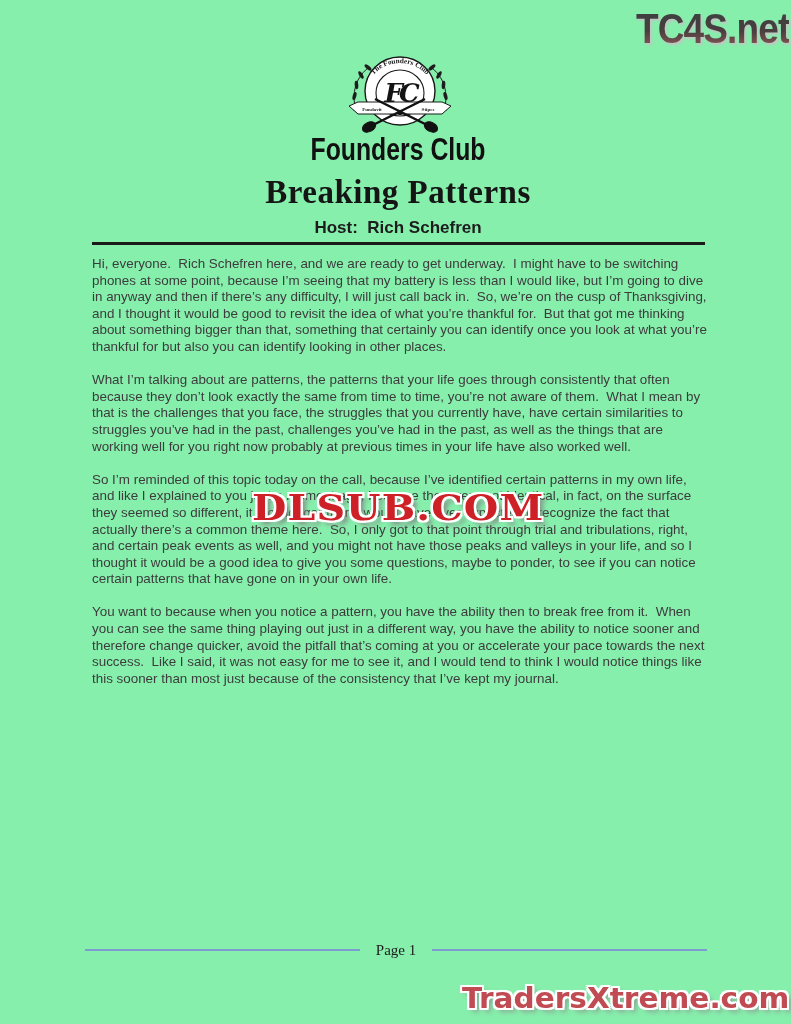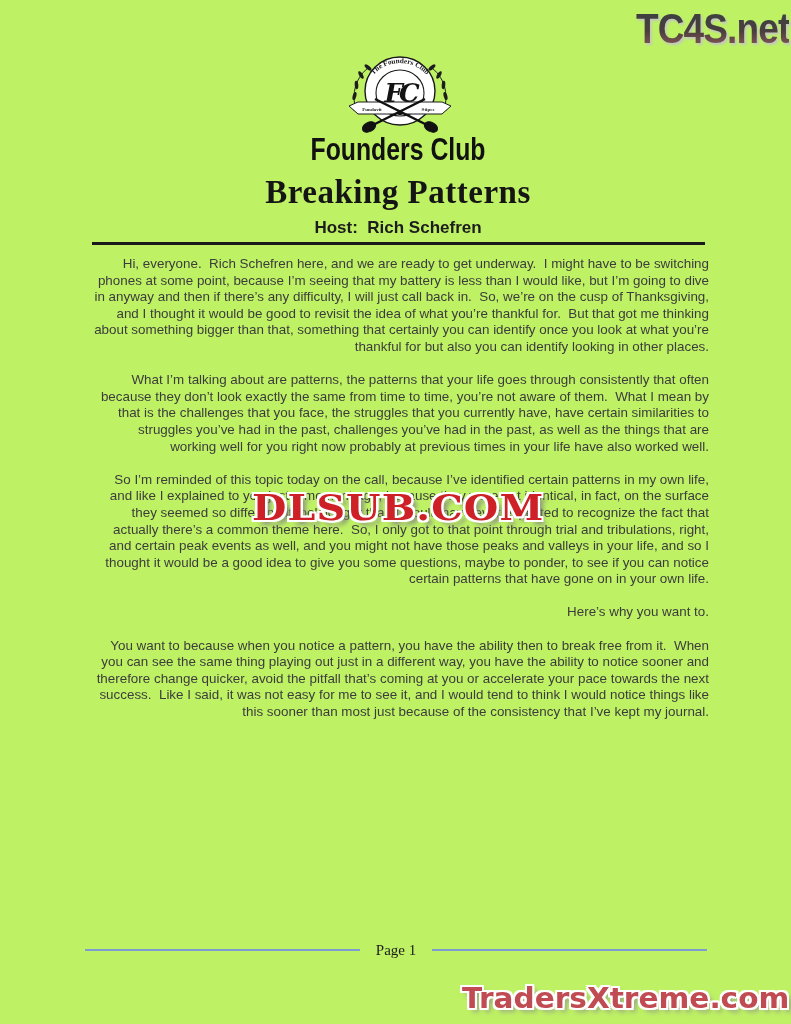--- a/index.html
+++ b/index.html
@@ -1,17 +1,17 @@
 <!DOCTYPE html>
 <html><head>
 <meta charset="utf-8">
 <style>
   html,body{margin:0;padding:0;background:#fff;}
   .page{
-    position:relative;width:791px;height:1024px;background:#bef264;
+    position:relative;width:791px;height:1024px;background:#86efac;
     overflow:hidden;font-family:"Liberation Sans",sans-serif;
   }
 
   
   .tc4s{
     position:absolute;top:4px;right:2px;
     font-family:"Liberation Sans",sans-serif;font-weight:700;font-size:43px;
     letter-spacing:-1px;transform:scaleX(.86);transform-origin:right top;
     background:linear-gradient(180deg,#404040 28%,#4a3e3e 55%,#7c5252 82%,#8f6868 100%);
     -webkit-background-clip:text;background-clip:text;color:transparent;
@@ -40,21 +40,21 @@
   }
   .rule{
     position:absolute;left:92px;top:242px;width:613px;height:3px;background:#1a1a1a;
   }
 
   
   .content{
     position:absolute;left:92px;top:256px;width:617px;
     font-size:13.4px;line-height:16.6px;color:#3c3c3c;
   }
-  .content p{margin:0 0 16.6px 0;white-space:pre-wrap;text-align:right;}
+  .content p{margin:0 0 16.6px 0;white-space:pre-wrap;}
 
   
   .dlsub{
     position:absolute;left:252px;top:487px;width:286px;text-align:left;
     font-family:"DejaVu Serif",serif;font-weight:700;font-size:36px;line-height:40px;
     letter-spacing:1px;color:#ce2127;transform:scaleX(1.1);transform-origin:left center;
     white-space:nowrap;
     text-shadow:
       -2px -2px 0 #fff, 2px -2px 0 #fff, -2px 2px 0 #fff, 2px 2px 0 #fff,
       0 -2px 0 #fff, 0 2px 0 #fff, -2px 0 0 #fff, 2px 0 0 #fff,
@@ -137,21 +137,20 @@
 
   <div class="club-name">Founders Club</div>
   <div class="doc-title">Breaking Patterns</div>
   <div class="host-line">Host:  Rich Schefren</div>
   <div class="rule"></div>
 
   <div class="content">
     <p>Hi, everyone.  Rich Schefren here, and we are ready to get underway.  I might have to be switching phones at some point, because I’m seeing that my battery is less than I would like, but I’m going to dive in anyway and then if there’s any difficulty, I will just call back in.  So, we’re on the cusp of Thanksgiving, and I thought it would be good to revisit the idea of what you’re thankful for.  But that got me thinking about something bigger than that, something that certainly you can identify once you look at what you’re thankful for but also you can identify looking in other places.</p>
     <p>What I’m talking about are patterns, the patterns that your life goes through consistently that often because they don’t look exactly the same from time to time, you’re not aware of them.  What I mean by that is the challenges that you face, the struggles that you currently have, have certain similarities to struggles you’ve had in the past, challenges you’ve had in the past, as well as the things that are working well for you right now probably at previous times in your life have also worked well.</p>
     <p>So I’m reminded of this topic today on the call, because I’ve identified certain patterns in my own life, and like I explained to you just a moment ago, because they were not identical, in fact, on the surface they seemed so different, it took longer than I would have ever expected to recognize the fact that actually there’s a common theme here.  So, I only got to that point through trial and tribulations, right, and certain peak events as well, and you might not have those peaks and valleys in your life, and so I thought it would be a good idea to give you some questions, maybe to ponder, to see if you can notice certain patterns that have gone on in your own life.</p>
-    <p>Here’s why you want to.</p>
     <p>You want to because when you notice a pattern, you have the ability then to break free from it.  When you can see the same thing playing out just in a different way, you have the ability to notice sooner and therefore change quicker, avoid the pitfall that’s coming at you or accelerate your pace towards the next success.  Like I said, it was not easy for me to see it, and I would tend to think I would notice things like this sooner than most just because of the consistency that I’ve kept my journal.</p>
   </div>
 
   <div class="dlsub">DLSUB.COM</div>
 
   <div class="footer">
     <span class="fline"></span>
     <span class="page-label">Page 1</span>
     <span class="fline"></span>
   </div>

